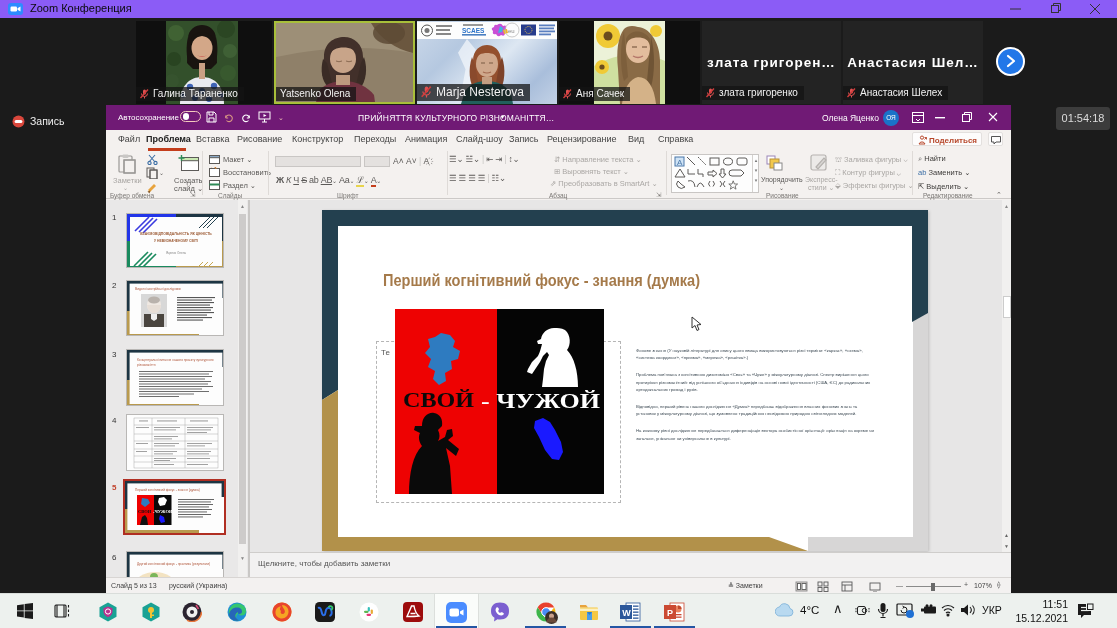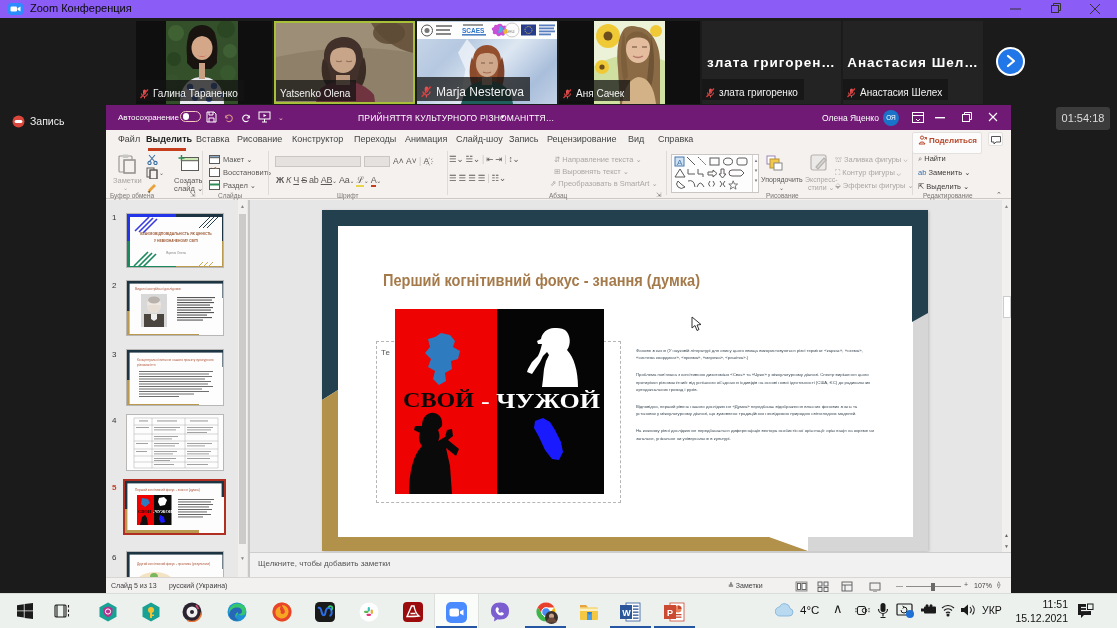--- a/index.html
+++ b/index.html
@@ -7,21 +7,21 @@
 body { position:relative; background:#1b1b1b; }
 .abs { position:absolute; }
 
 
 #ztb { left:0; top:0; width:1117px; height:18px; background:#8b5cf6; }
 #ztb .ttl { left:30px; top:2px; font-size:11px; color:#0b0b0b; }
 
 
 #strip { left:0; top:18px; width:1117px; height:87px; background:#1b1b1b; }
 .tile { position:absolute; top:3px; height:83px; background:#0f0f0f; overflow:hidden; }
-.vlabel { position:absolute; left:0px; bottom:3px; background:rgba(20,20,20,.75); color:#f2f2f2; font-size:10px; padding:8px 6px 2px 4px; white-space:nowrap; display:flex; align-items:center; gap:4px; }
+.vlabel { position:absolute; left:0px; bottom:3px; background:rgba(20,20,20,.75); color:#f2f2f2; font-size:10px; padding:1px 6px 2px 4px; white-space:nowrap; display:flex; align-items:center; gap:4px; }
 .bigname { position:absolute; width:100%; top:34px; text-align:center; color:#fff; font-weight:bold; font-size:13.5px; letter-spacing:1px; }
 
 
 #ppt { left:106px; top:105px; width:905px; height:488px; background:#f4f1ef; }
 #ptb { left:0; top:0; width:905px; height:25px; background:#701a75; color:#fff; font-size:8.5px; }
 #tabs { left:0; top:25px; width:905px; height:21px; font-size:9px; color:#444; }
 #ribbon { left:0; top:46px; width:905px; height:48px; border-bottom:1px solid #ccc9c7; font-size:7.5px; color:#5c5a58; }
 #canvas { left:144px; top:95px; width:761px; height:352px; background:#e7e6e6; overflow:hidden; }
 #panel { left:0; top:95px; width:144px; height:377px; background:#e9e8e8; overflow:hidden; }
 #notes { left:144px; top:447px; width:761px; height:25px; background:#f2f1f1; border-top:1px solid #cfcdcb; }
@@ -253,33 +253,33 @@
     <svg class="abs" style="left:856px;top:7px" width="10" height="10" viewBox="0 0 10 10" fill="none" stroke="#fff" stroke-width="1">
         <rect x="0.5" y="2.5" width="7" height="7"></rect>
         <path d="M2.5 2.5 v-2 h7 v7 h-2"></path>
       </svg>
     <svg class="abs" style="left:882px;top:7px" width="10" height="10" viewBox="0 0 10 10" stroke="#fff" stroke-width="1.1">
         <path d="M1 1 L9 9 M9 1 L1 9"></path>
       </svg>
   </div>
   <div class="abs" id="tabs">
     <div class="abs" style="left:12px;top:4px">Файл</div>
-    <div class="abs" style="left:40px;top:4px;font-weight:bold;color:#222">Выделить</div>
+    <div class="abs" style="left:40px;top:4px;font-weight:bold;color:#222">Проблема</div>
     <div class="abs" style="left:42px;top:18px;width:38px;height:2.5px;background:#c43e1c"></div>
     <div class="abs" style="left:90px;top:4px">Вставка</div>
     <div class="abs" style="left:131px;top:4px">Рисование</div>
     <div class="abs" style="left:186px;top:4px">Конструктор</div>
     <div class="abs" style="left:248px;top:4px">Переходы</div>
     <div class="abs" style="left:299px;top:4px">Анимация</div>
     <div class="abs" style="left:350px;top:4px">Слайд-шоу</div>
     <div class="abs" style="left:403px;top:4px">Запись</div>
     <div class="abs" style="left:441px;top:4px">Рецензирование</div>
     <div class="abs" style="left:522px;top:4px">Вид</div>
     <div class="abs" style="left:552px;top:4px">Справка</div>
-    <div class="abs" style="left:806px;top:2px;width:70px;height:22px;background:#fdfcfc;border-radius:2px;border:1px solid #e3e0de">
+    <div class="abs" style="left:806px;top:2px;width:70px;height:14px;background:#fdfcfc;border-radius:2px;border:1px solid #e3e0de">
       <svg class="abs" style="left:4px;top:1.5px" width="10" height="10" viewBox="0 0 10 10" fill="none" stroke="#b7472a" stroke-width="1">
           <circle cx="5" cy="2.6" r="1.6"></circle>
           <path d="M2 9 a3.2 3.2 0 0 1 6 0z"></path>
           <path d="M7.5 4.5 l2 -2 M9.5 2.5 h-2 M9.5 2.5 v2" stroke-width="0.9"></path>
         </svg>
       <div class="abs" style="left:16px;top:2.5px;color:#b7472a;font-weight:bold;font-size:8px">Поделиться</div>
     </div>
     <div class="abs" style="left:882px;top:2px;width:15px;height:14px;background:#fdfcfc;border:1px solid #e3e0de;border-radius:2px">
         <svg class="abs" style="left:2px;top:2.5px" width="10" height="9" viewBox="0 0 10 9" fill="none" stroke="#555" stroke-width="1">
           <path d="M0.5 0.5 h9 v5.5 h-4.5 l-2 2 v-2 h-2.5z"></path>

